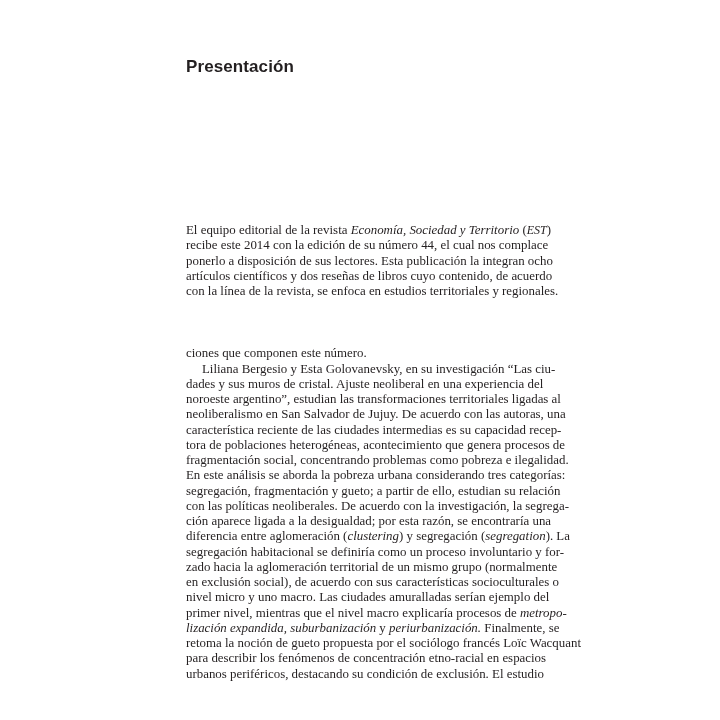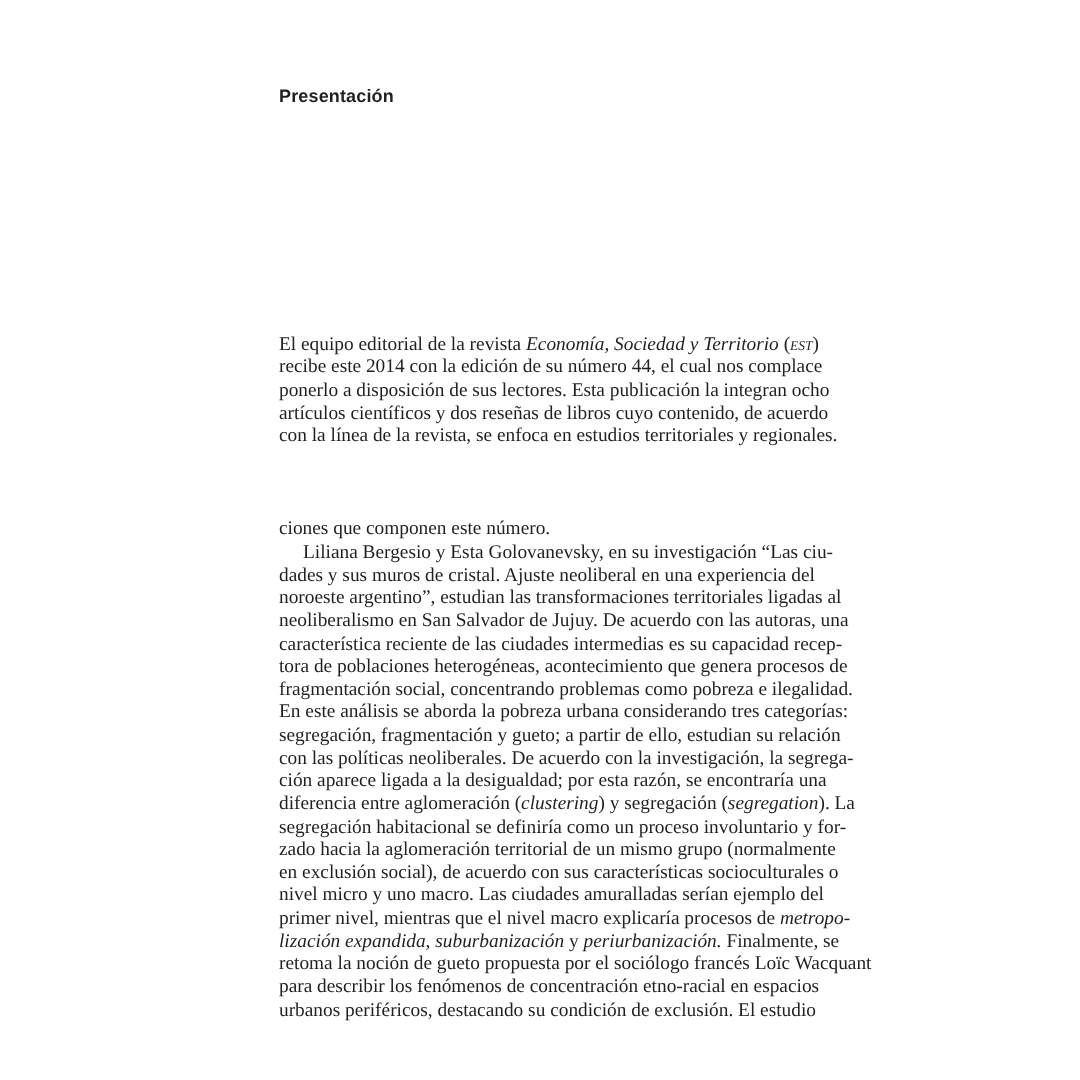--- a/index.html
+++ b/index.html
@@ -19,21 +19,21 @@
       width: 720px; height: 720px;
       background: #ffffff;
     }
     .title {
       position: absolute;
       left: 186px;
       top: 57px;
       margin: 0;
       font-family: "Liberation Sans", sans-serif;
       font-weight: bold;
-      font-size: 12px;
+      font-size: 17px;
       color: #231f20;
       letter-spacing: 0.1px;
     }
     .body-text {
       position: absolute;
       left: 186px;
       top: 221px;
       width: 337px;
       font-family: "Liberation Serif", serif;
       font-size: 12.9px;
@@ -55,21 +55,21 @@
       white-space: nowrap;
       overflow: visible;
     }
     .line.last {
       text-align-last: left;
       margin-top: 47px;
     }
     .sc {
       font-variant: small-caps;
       font-style: italic;
-      font-size: 13px;
+      font-size: 17px;
     }
     em {
       font-style: italic;
     }
   </style>
 </head>
 <body>
 
 <div class="page">
   <h1 class="title">Presentación</h1>

